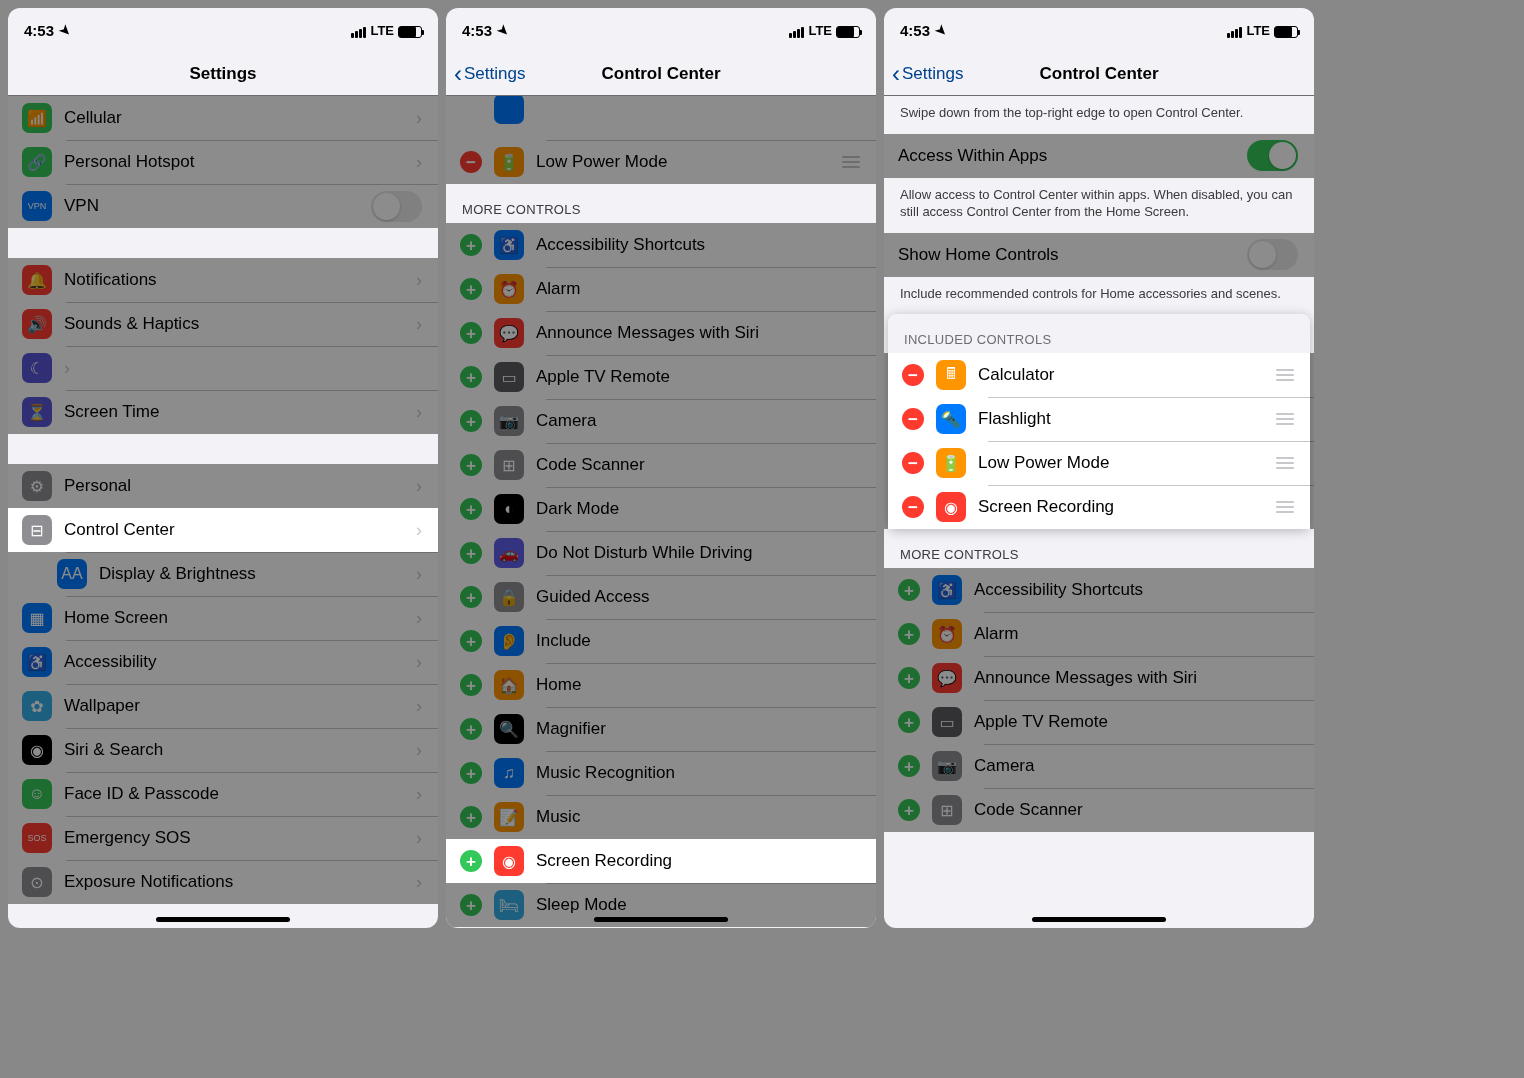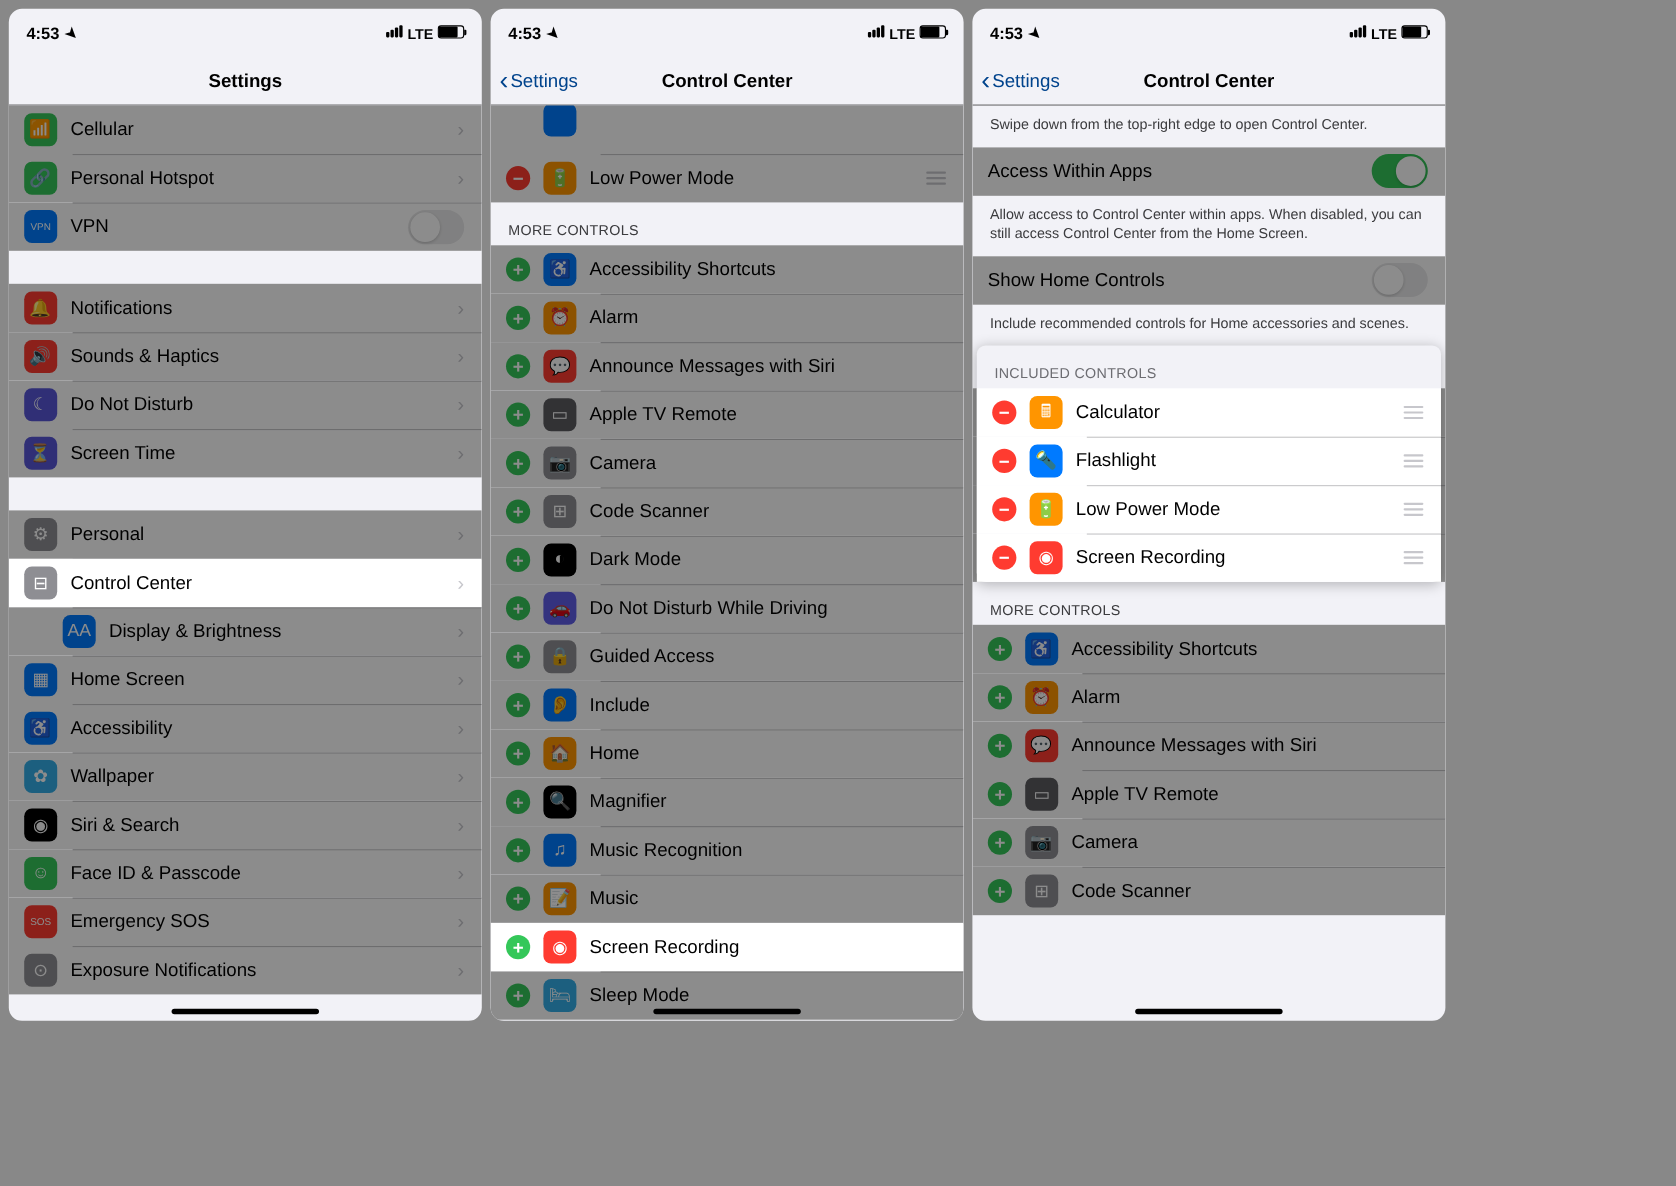--- a/index.html
+++ b/index.html
@@ -1,21 +1,21 @@
 <!DOCTYPE html>
 <html><head>
 <meta charset="utf-8">
 <style>
 * { margin: 0; padding: 0; box-sizing: border-box; font-family: -apple-system, BlinkMacSystemFont, 'Helvetica Neue', sans-serif; }
 body { background: #888; display: flex; gap: 8px; padding: 8px; }
 .phone { width: 430px; height: 920px; background: #f2f2f7; border-radius: 12px; overflow: hidden; position: relative; display: flex; flex-direction: column; }
 .dimmed { filter: brightness(0.55); }
 .status-bar { height: 44px; display: flex; justify-content: space-between; align-items: center; padding: 0 16px; font-size: 15px; font-weight: 600; }
 .status-left { display: flex; align-items: center; gap: 4px; }
-.status-right { display: flex; align-items: flex-start; gap: 4px; font-size: 13px; }
+.status-right { display: flex; align-items: flex-end; gap: 4px; font-size: 13px; }
 .signal { display: flex; align-items: flex-end; gap: 1px; }
 .signal span { width: 3px; background: #000; border-radius: 1px; }
 .signal span:nth-child(1){height:5px} .signal span:nth-child(2){height:7px} .signal span:nth-child(3){height:9px} .signal span:nth-child(4){height:11px}
 .battery { width: 24px; height: 12px; border: 1px solid #000; border-radius: 3px; position: relative; }
 .battery::after { content:''; position:absolute; right:-3px; top:3px; width:2px; height:5px; background:#000; border-radius:0 1px 1px 0;}
 .battery-fill { width: 75%; height: 100%; background:#000; border-radius:1px;}
 .nav-bar { height: 44px; display: flex; align-items: center; position: relative; border-bottom: 0.5px solid #c6c6c8; }
 .nav-title { position:absolute; left:0; right:0; text-align:center; font-size:17px; font-weight:600; pointer-events:none;}
 .nav-back { color: #007aff; font-size: 17px; display: flex; align-items: center; padding-left: 8px; z-index:1;}
 .nav-back .chev { font-size: 24px; font-weight:300; margin-right:2px; line-height:1; }
@@ -99,21 +99,20 @@
           <div class="label">Notifications</div>
           <div class="chevron">›</div>
         </div>
         <div class="row">
           <div class="icon bg-red" style="font-size: 16px;">🔊</div>
           <div class="label">Sounds &amp; Haptics</div>
           <div class="chevron">›</div>
         </div>
         <div class="row">
           <div class="icon bg-purple" style="font-size: 16px;">☾</div>
-          <div class="label">Do Not Disturb</div>
           <div class="chevron">›</div>
         </div>
         <div class="row">
           <div class="icon bg-purple" style="font-size: 16px;">⏳</div>
           <div class="label">Screen Time</div>
           <div class="chevron">›</div>
         </div>
         <div class="group-gap"></div>
         <div class="row">
           <div class="icon bg-gray" style="font-size: 16px;">⚙</div>

